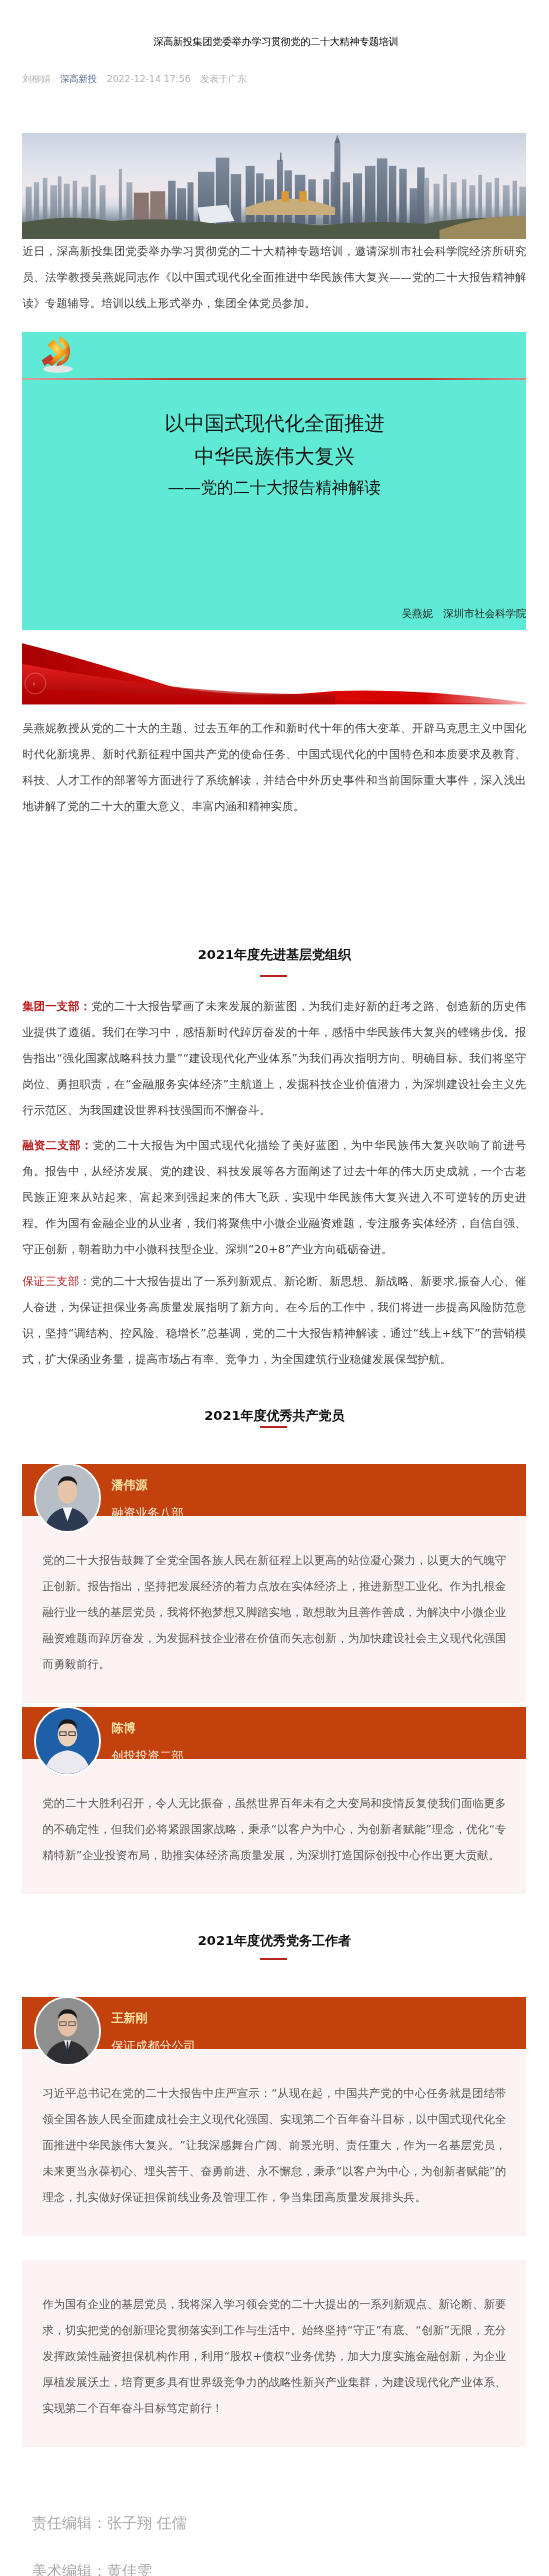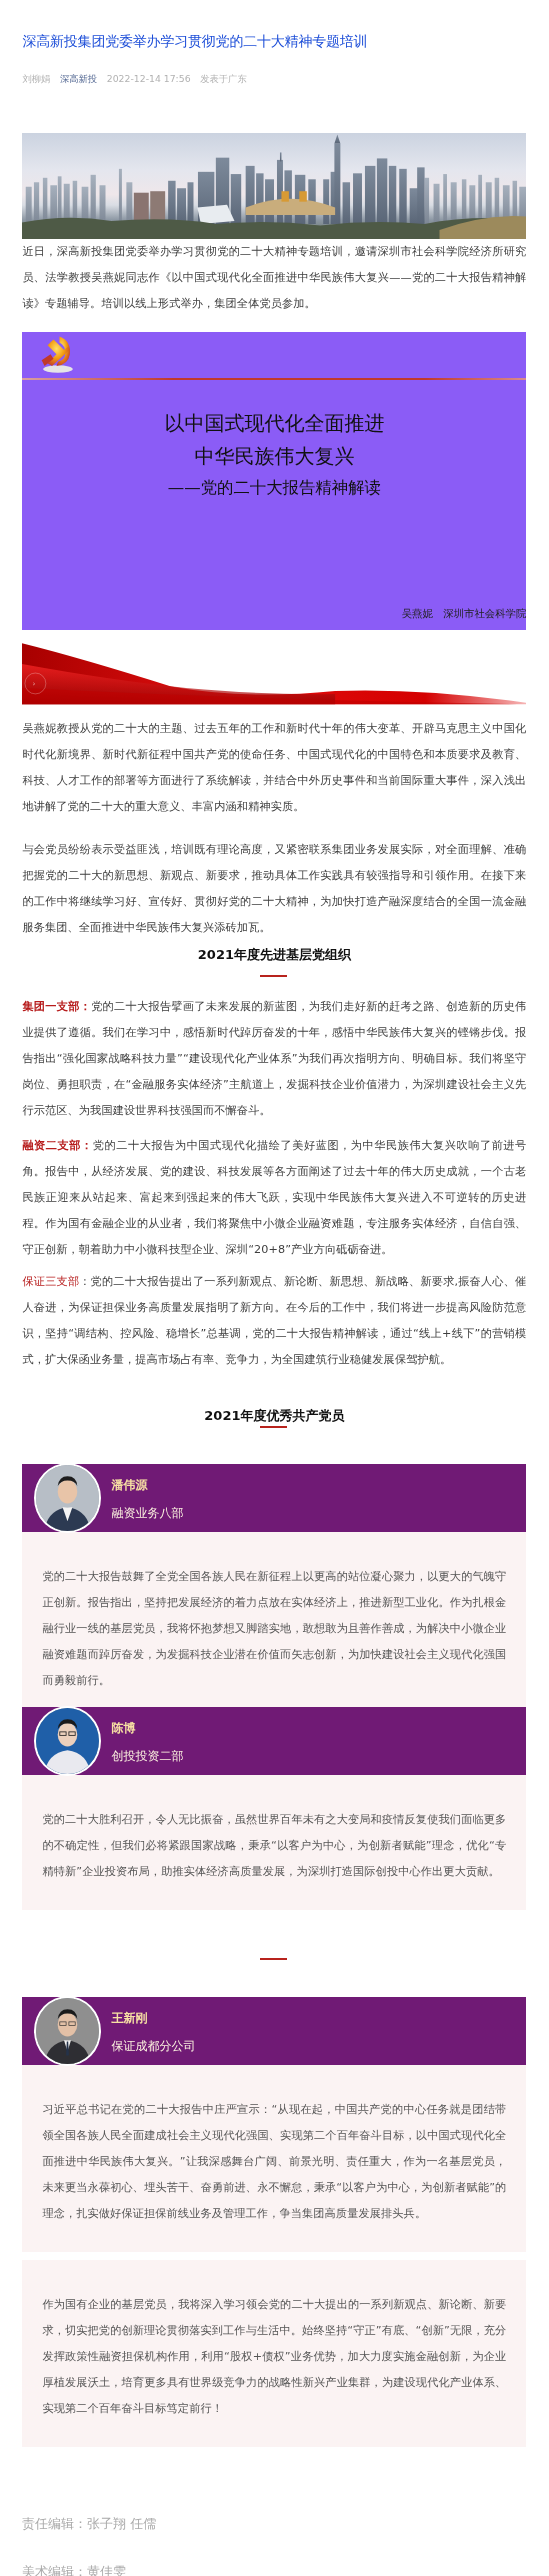--- a/index.html
+++ b/index.html
@@ -9,22 +9,23 @@
     color: #333333;
     position: relative;
     height: 2576px;
     overflow: hidden;
   }
   .page { position: relative; width: 549px; height: 2576px; }
 
   
   .title {
     position: absolute; left: 22.4px; top: 31px; width: 507px;
-    font-size: 14px; line-height: 21px; color: #1d4ed8; font-weight: normal;
+    font-size: 10px; line-height: 21px; color: #000000; font-weight: normal;
     letter-spacing: -0.2px;
+    text-align: center;
   }
   .meta {
     position: absolute; left: 22.4px; top: 72px; font-size: 9.3px; line-height: 13.4px;
     color: #b2b2b2; white-space: nowrap;
   }
   .meta span { margin-right: 6.7px; }
   .meta .account { color: #576b95; }
 
   
   .city {
@@ -39,21 +40,21 @@
     position: absolute; left: 22.4px; width: 504px;
     font-size: 11.2px; line-height: 26px; color: #3e3e3e;
     text-align: justify; letter-spacing: 0.1px;
   }
   .para .lead-red { color: #b71c1c; font-weight: bold; }
   .para .lead-red-normal { color: #b71c1c; }
 
   
   .slide {
     position: absolute; left: 22.4px; top: 332px; width: 504px; height: 298px;
-    background: #8b5cf6;
+    background: #5eead4;
   }
   .slide .emblem { position: absolute; left: 12px; top: 0px; width: 42px; height: 43px; }
   .slide .rule { position: absolute; left: 0; top: 46px; width: 504px; height: 1.5px;
     background: linear-gradient(90deg, #d9a0a0, #c0392b 30%, #c0392b 80%, #d98c8c); }
   .slide .s-title {
     position: absolute; left: 0; width: 504px; text-align: center;
     font-family: "DejaVu Serif", "Liberation Serif", serif; color: #111111;
   }
   .slide .s1 { top: 76px; font-size: 20px; line-height: 30px; }
   .slide .s2 { top: 109px; font-size: 20px; line-height: 30px; }
@@ -72,21 +73,21 @@
     position: absolute; left: 22.4px; width: 504px; text-align: center;
     font-size: 13px; line-height: 19.4px; font-weight: bold; color: #111111;
   }
   .section-bar {
     position: absolute; left: 260px; width: 27px; height: 2.2px; background: #b8231d;
   }
 
   
   .card { position: absolute; left: 22.4px; width: 504px; }
   .card-head {
-    position: relative; width: 504px; height: 68px; background: #701a75;
+    position: relative; width: 504px; height: 52px; background: #c2410c;
   }
   .avatar {
     position: absolute; left: 12px; top: -4.5px; width: 67px; height: 94px;
     border-radius: 50%; border: 2.2px solid #ffffff; overflow: hidden;
     background: #9aa3ad;
   }
   .avatar svg { width: 100%; height: 100%; display: block; }
   .card-name {
     position: absolute; left: 89px; top: 13.4px; font-size: 12px; line-height: 16.4px;
     color: #f7e0a3; font-weight: bold;
@@ -95,21 +96,21 @@
     position: absolute; left: 89px; top: 41px; font-size: 12px; line-height: 16.4px;
     color: #fdf3e0;
   }
   .card-body {
     background: #fbf3f3; padding: 32px 20px 25px 20px;
     font-size: 11.2px; line-height: 26px; color: #555555; text-align: justify; letter-spacing: 0.1px;
   }
 
   
   .editor {
-    position: absolute; left: 22px; font-size: 13px; line-height: 15px; color: #a9a9a9;
+    position: absolute; left: 32px; font-size: 15px; line-height: 15px; color: #a9a9a9;
   }
 </style>
 </head>
 <body>
 
 <div class="page">
 
   <h1 class="title">深高新投集团党委举办学习贯彻党的二十大精神专题培训</h1>
   <div class="meta">
     <span>刘柳娟</span>
@@ -238,21 +239,20 @@
       </defs>
       <path d="M0 0 Q80 20 200 58 Q300 76 420 64 Q540 60 676 80 L676 82 L0 82 Z" fill="url(#rib)"></path>
       <path d="M0 28 Q120 50 220 60 Q330 70 420 68 L420 82 L0 82 Z" fill="url(#rib2)" opacity="0.7"></path>
       <path d="M0 60 Q200 70 400 76 Q540 80 676 82 L0 82 Z" fill="#c00000" opacity="0.6"></path>
       <circle cx="18" cy="54" r="14" fill="none" stroke="#ffffff" stroke-opacity="0.35" stroke-width="1"></circle>
       <text x="14" y="58" font-size="10" fill="#ffffff" fill-opacity="0.6">›</text>
     </svg>
   </div>
 
   <p class="para" style="top:716px;">吴燕妮教授从党的二十大的主题、过去五年的工作和新时代十年的伟大变革、开辟马克思主义中国化时代化新境界、新时代新征程中国共产党的使命任务、中国式现代化的中国特色和本质要求及教育、科技、人才工作的部署等方面进行了系统解读，并结合中外历史事件和当前国际重大事件，深入浅出地讲解了党的二十大的重大意义、丰富内涵和精神实质。</p>
-  <p class="para" style="top:837px;">与会党员纷纷表示受益匪浅，培训既有理论高度，又紧密联系集团业务发展实际，对全面理解、准确把握党的二十大的新思想、新观点、新要求，推动具体工作实践具有较强指导和引领作用。在接下来的工作中将继续学习好、宣传好、贯彻好党的二十大精神，为加快打造产融深度结合的全国一流金融服务集团、全面推进中华民族伟大复兴添砖加瓦。</p>
 
   <h2 class="section-head" style="top:945px;">2021年度先进基层党组织</h2>
   <div class="section-bar" style="top:975px;"></div>
 
   <p class="para" style="top:994px;">
     <span class="lead-red">集团一支部：</span><span>党的二十大报告擘画了未来发展的新蓝图，为我们走好新的赶考之路、创造新的历史伟业提供了遵循。我们在学习中，感悟新时代踔厉奋发的十年，感悟中华民族伟大复兴的铿锵步伐。报告指出“强化国家战略科技力量”“建设现代化产业体系”为我们再次指明方向、明确目标。我们将坚守岗位、勇担职责，在“金融服务实体经济”主航道上，发掘科技企业价值潜力，为深圳建设社会主义先行示范区、为我国建设世界科技强国而不懈奋斗。</span>
   </p>
   <p class="para" style="top:1133px;">
     <span class="lead-red">融资二支部：</span><span>党的二十大报告为中国式现代化描绘了美好蓝图，为中华民族伟大复兴吹响了前进号角。报告中，从经济发展、党的建设、科技发展等各方面阐述了过去十年的伟大历史成就，一个古老民族正迎来从站起来、富起来到强起来的伟大飞跃，实现中华民族伟大复兴进入不可逆转的历史进程。作为国有金融企业的从业者，我们将聚焦中小微企业融资难题，专注服务实体经济，自信自强、守正创新，朝着助力中小微科技型企业、深圳“20+8”产业方向砥砺奋进。</span>
   </p>
@@ -291,20 +291,21 @@
           <rect x="47" y="34" width="9" height="5" fill="none" stroke="#222" stroke-width="1.2"></rect>
           <path d="M12 94 Q16 64 45 60 Q74 64 78 94 Z" fill="#e9e9ef"></path>
         </svg>
       </div>
       <div class="card-name">陈博</div>
       <div class="card-dept">创投投资二部</div>
     </div>
     <div class="card-body">党的二十大胜利召开，令人无比振奋，虽然世界百年未有之大变局和疫情反复使我们面临更多的不确定性，但我们必将紧跟国家战略，秉承“以客户为中心，为创新者赋能”理念，优化“专精特新”企业投资布局，助推实体经济高质量发展，为深圳打造国际创投中心作出更大贡献。</div>
   </div>
 
+  <h2 class="section-head" style="top:1931px;">2021年度优秀党务工作者</h2>
   <div class="section-bar" style="top:1958px;"></div>
 
   <div class="card" style="top:1997px;">
     <div class="card-head">
       <div class="avatar" style="top:-1.5px;height:70px;width:67px;">
         <svg viewBox="0 0 90 94" preserveAspectRatio="none">
           <rect width="90" height="94" fill="#8f8f8f"></rect>
           <ellipse cx="45" cy="38" rx="14" ry="17" fill="#e3c0a6"></ellipse>
           <path d="M31 30 Q33 16 45 16 Q58 16 59 30 Q56 22 45 22 Q35 22 31 30 Z" fill="#1a1a1a"></path>
           <rect x="34" y="34" width="9" height="5" fill="none" stroke="#333" stroke-width="1"></rect>

